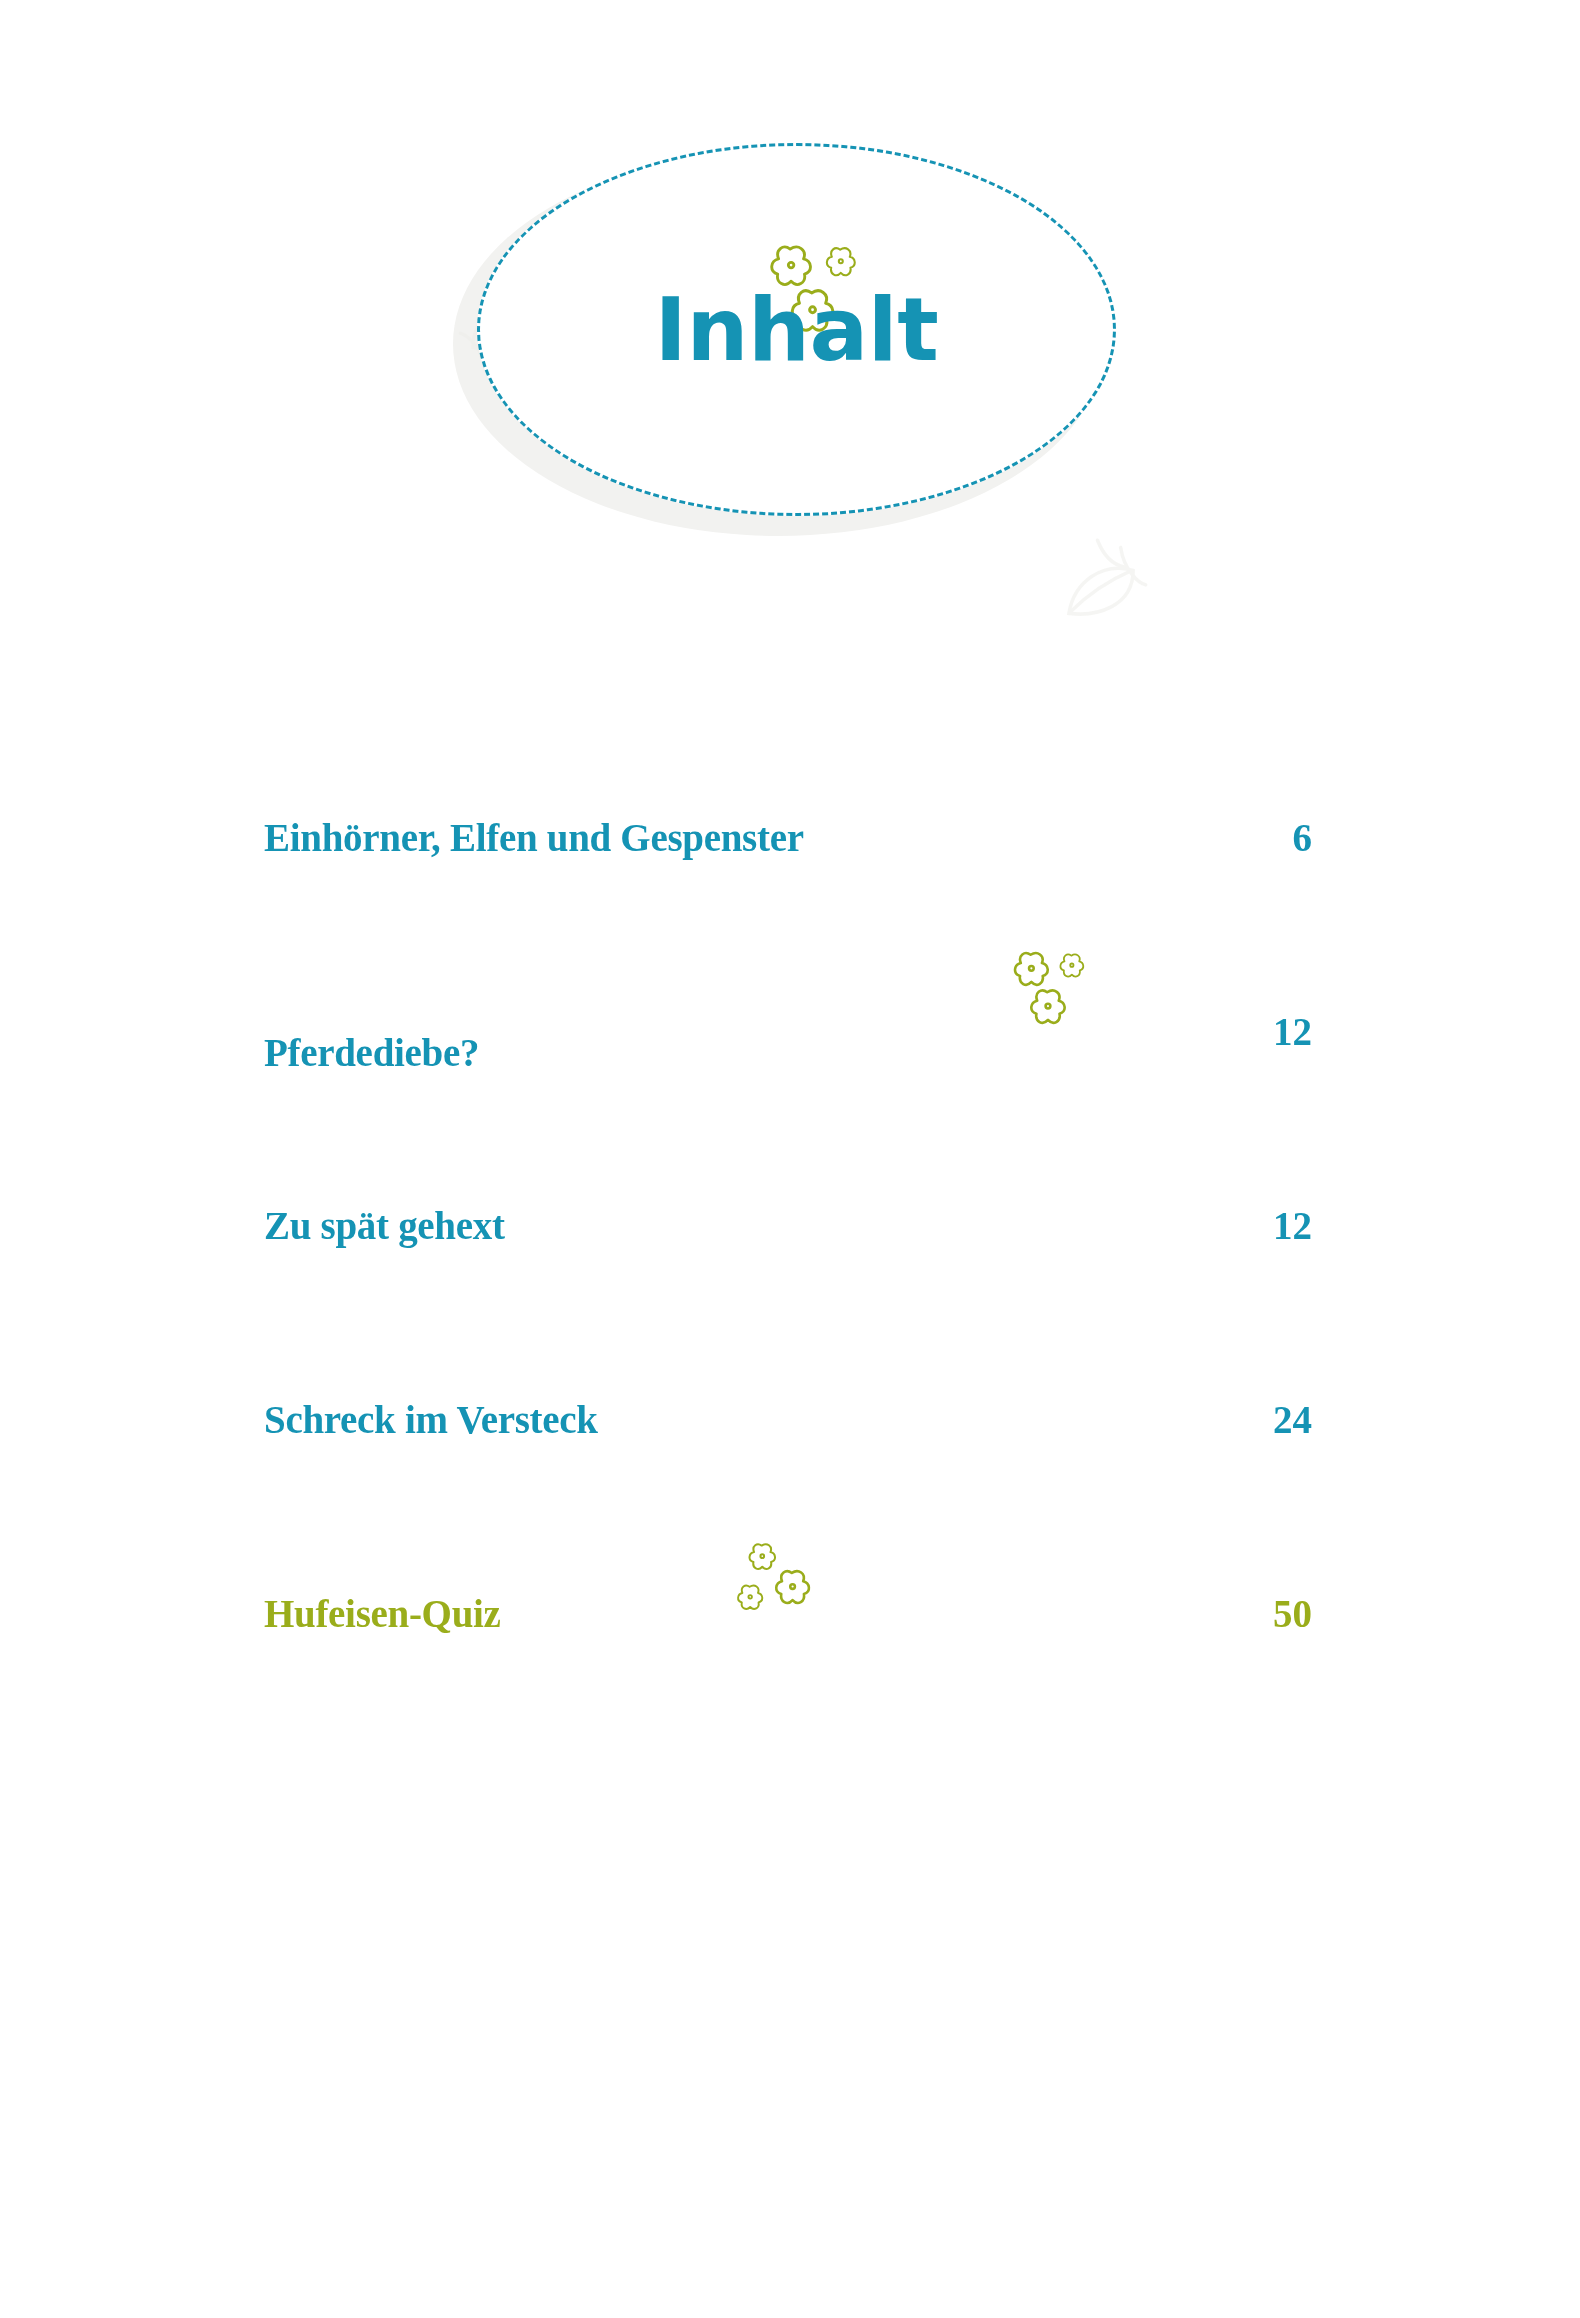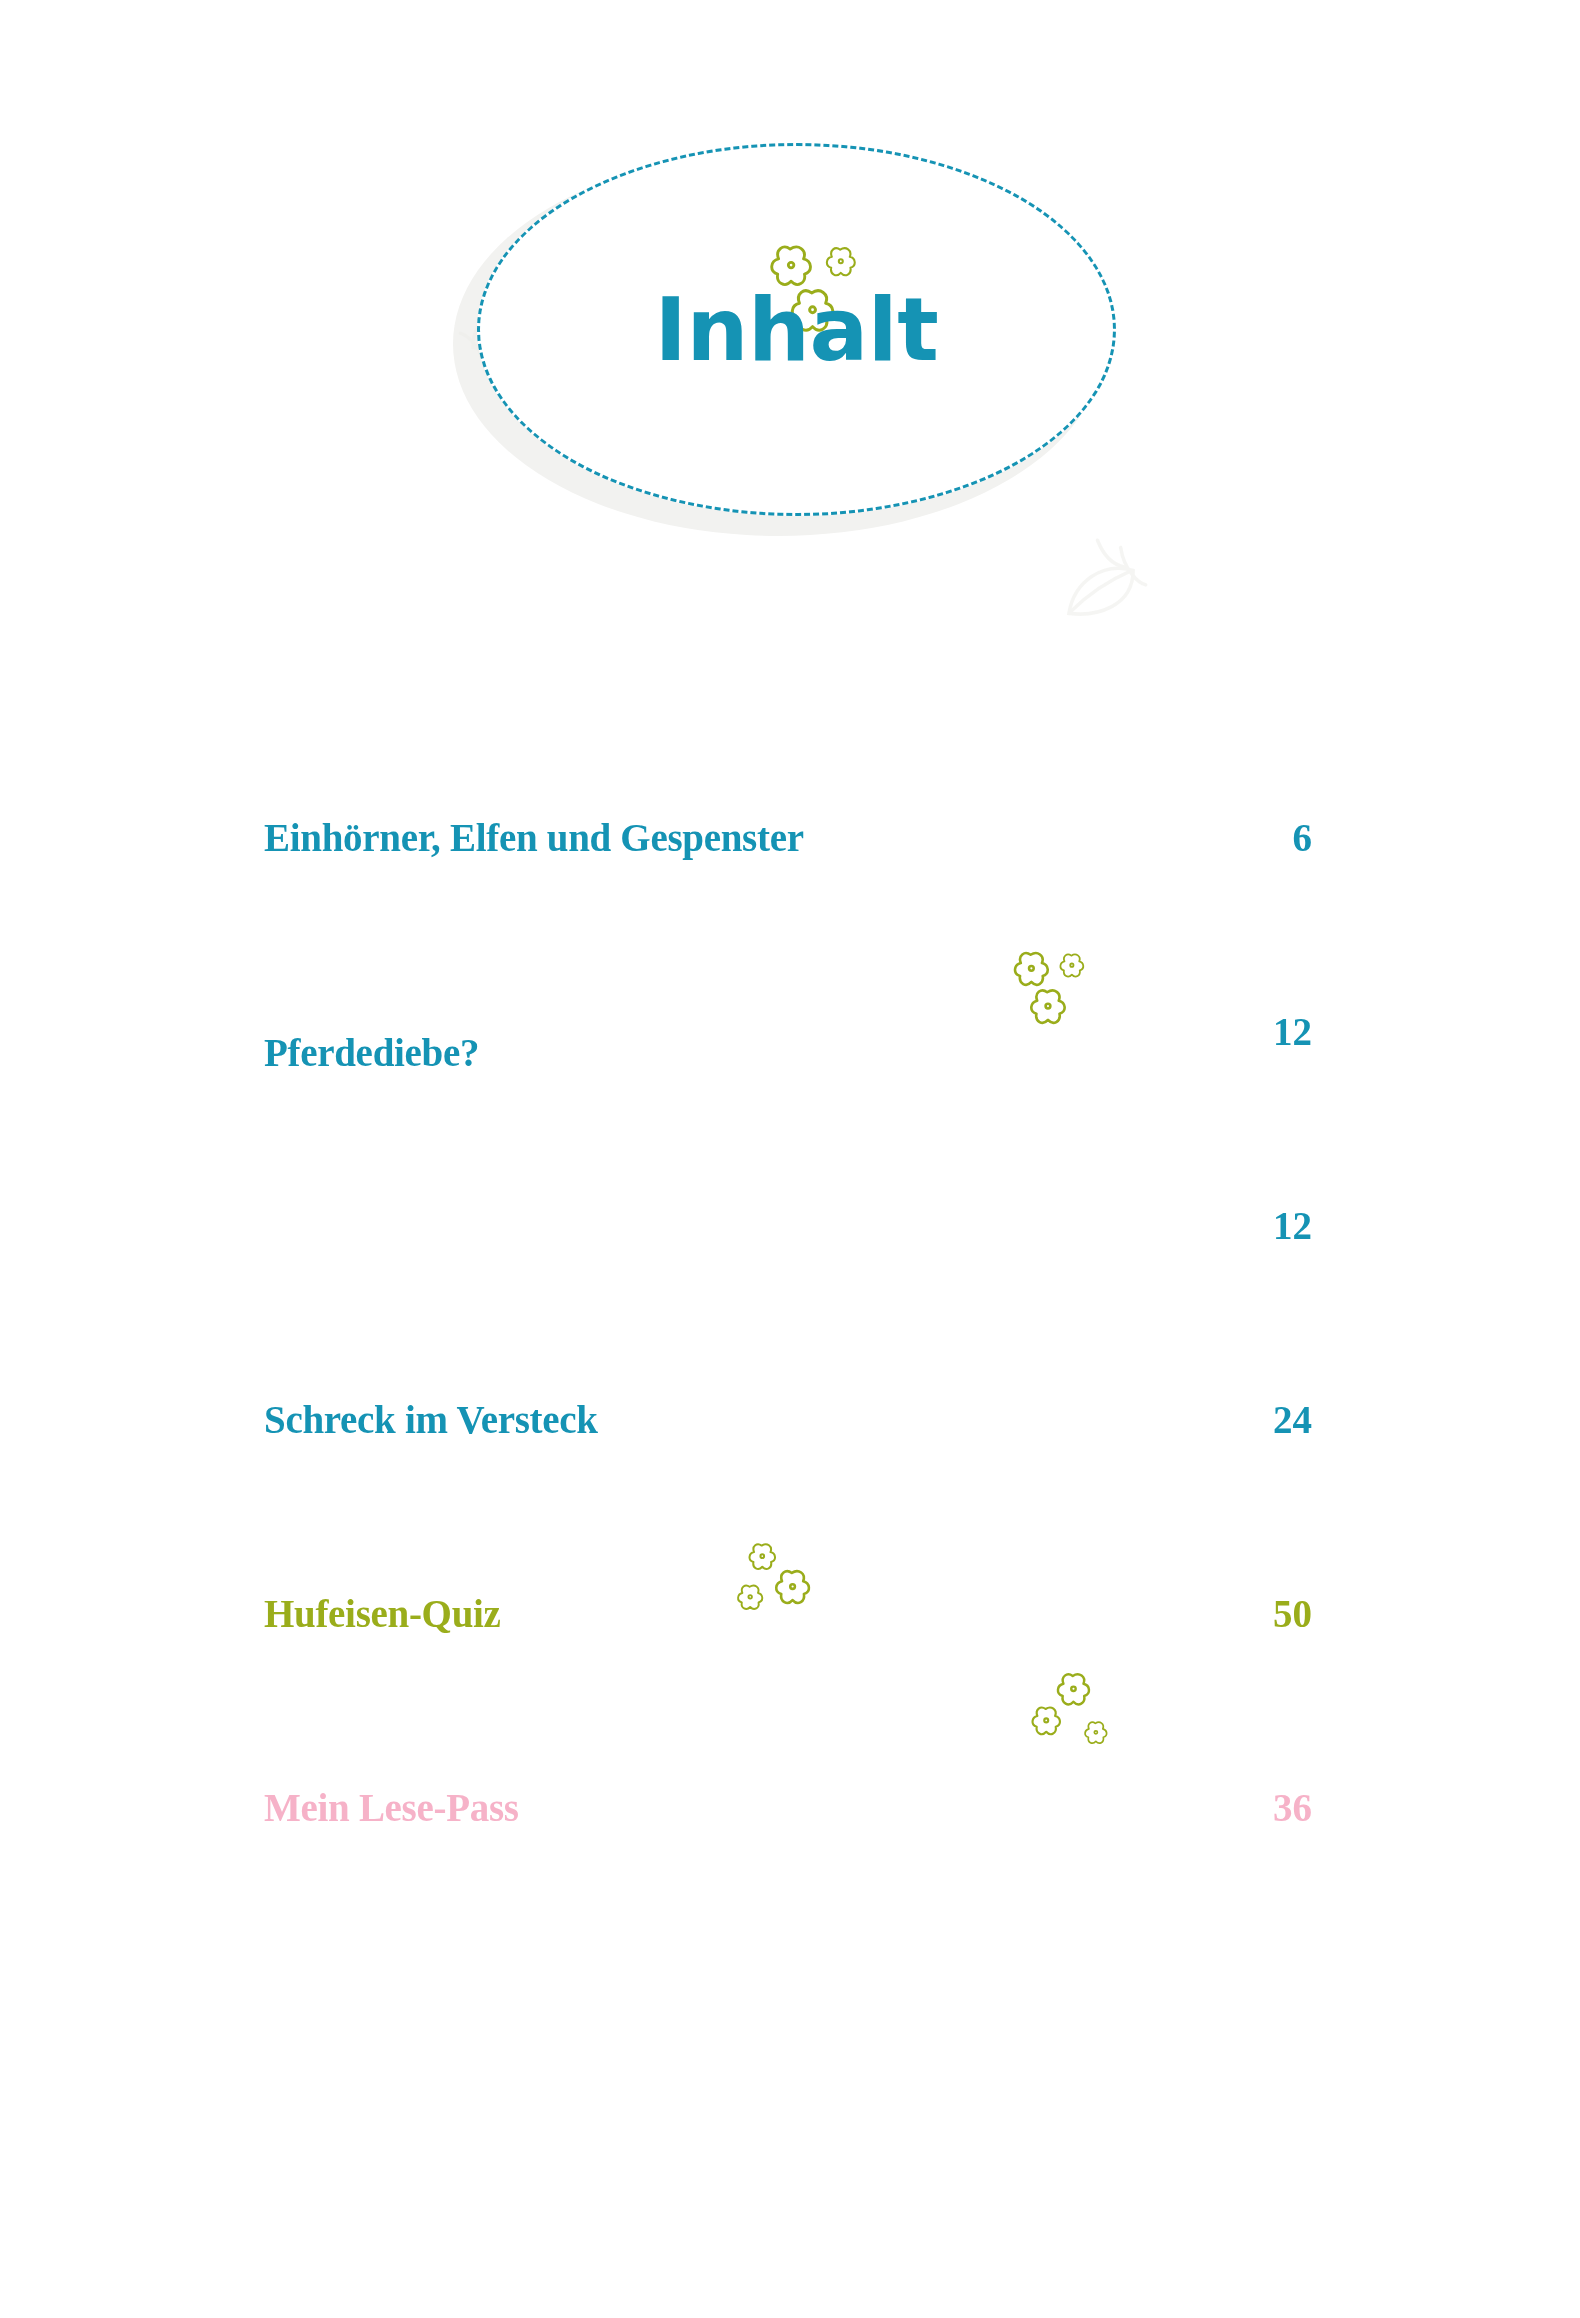--- a/index.html
+++ b/index.html
@@ -177,20 +177,21 @@
             <path d="M0 -17 C 9 -23, 19 -16, 15 -6 C 24 -4, 26 8, 16 11 C 18 21, 8 27, 1 19 C -6 27, -16 21, -14 11 C -24 8, -22 -4, -13 -6 C -17 -16, -8 -23, 0 -17 Z"></path>
             <circle cx="1" cy="1" r="3.1" fill="none"></circle>
           </g>
         </g>
       </svg>
     </div>
     <div class="toc-page-box" style="color:#1593b4;">12</div>
   </div>
 
   <div class="toc-row">
+    <div class="toc-title" style="color:#1593b4;">Zu spät gehext</div>
     <div class="toc-page-box" style="color:#1593b4;">12</div>
   </div>
 
   <div class="toc-row">
     <div class="toc-title" style="color:#1593b4;">Schreck im Versteck</div>
     <div class="toc-page-box" style="color:#1593b4;">24</div>
   </div>
 
   <div class="toc-row">
     <div class="toc-title" style="color:#9aad1b;">Hufeisen-Quiz</div>
@@ -209,37 +210,15 @@
             <path d="M0 -17 C 9 -23, 19 -16, 15 -6 C 24 -4, 26 8, 16 11 C 18 21, 8 27, 1 19 C -6 27, -16 21, -14 11 C -24 8, -22 -4, -13 -6 C -17 -16, -8 -23, 0 -17 Z"></path>
             <circle cx="1" cy="1" r="3.1" fill="none"></circle>
           </g>
         </g>
       </svg>
     </div>
     <div class="toc-page-box" style="color:#9aad1b;">50</div>
   </div>
 
 
-  <div class="toc-row">
-    <div class="toc-title" style="color:#f6b2c8;">Mein Lese-Pass</div>
-    <div class="flower-cluster" style="left:1026px; top:-43px;">
-      <svg width="98" height="98" viewBox="0 0 130 130">
-        <g fill="#ffffff" stroke="#9aad1b" stroke-width="3.4" stroke-linejoin="round" stroke-linecap="round">
-          <g transform="translate(62,28) scale(0.95)">
-            <path d="M0 -17 C 9 -23, 19 -16, 15 -6 C 24 -4, 26 8, 16 11 C 18 21, 8 27, 1 19 C -6 27, -16 21, -14 11 C -24 8, -22 -4, -13 -6 C -17 -16, -8 -23, 0 -17 Z"></path>
-            <circle cx="1" cy="1" r="3.1" fill="none"></circle>
-          </g>
-          <g transform="translate(26,70) scale(0.84)">
-            <path d="M0 -17 C 9 -23, 19 -16, 15 -6 C 24 -4, 26 8, 16 11 C 18 21, 8 27, 1 19 C -6 27, -16 21, -14 11 C -24 8, -22 -4, -13 -6 C -17 -16, -8 -23, 0 -17 Z"></path>
-            <circle cx="1" cy="1" r="3.1" fill="none"></circle>
-          </g>
-          <g transform="translate(92,86) scale(0.66)">
-            <path d="M0 -17 C 9 -23, 19 -16, 15 -6 C 24 -4, 26 8, 16 11 C 18 21, 8 27, 1 19 C -6 27, -16 21, -14 11 C -24 8, -22 -4, -13 -6 C -17 -16, -8 -23, 0 -17 Z"></path>
-            <circle cx="1" cy="1" r="3.1" fill="none"></circle>
-          </g>
-        </g>
-      </svg>
-    </div>
-    <div class="toc-page-box" style="color:#f6b2c8;">36</div>
-  </div>
 
 </div>
 
 
 </body></html>

